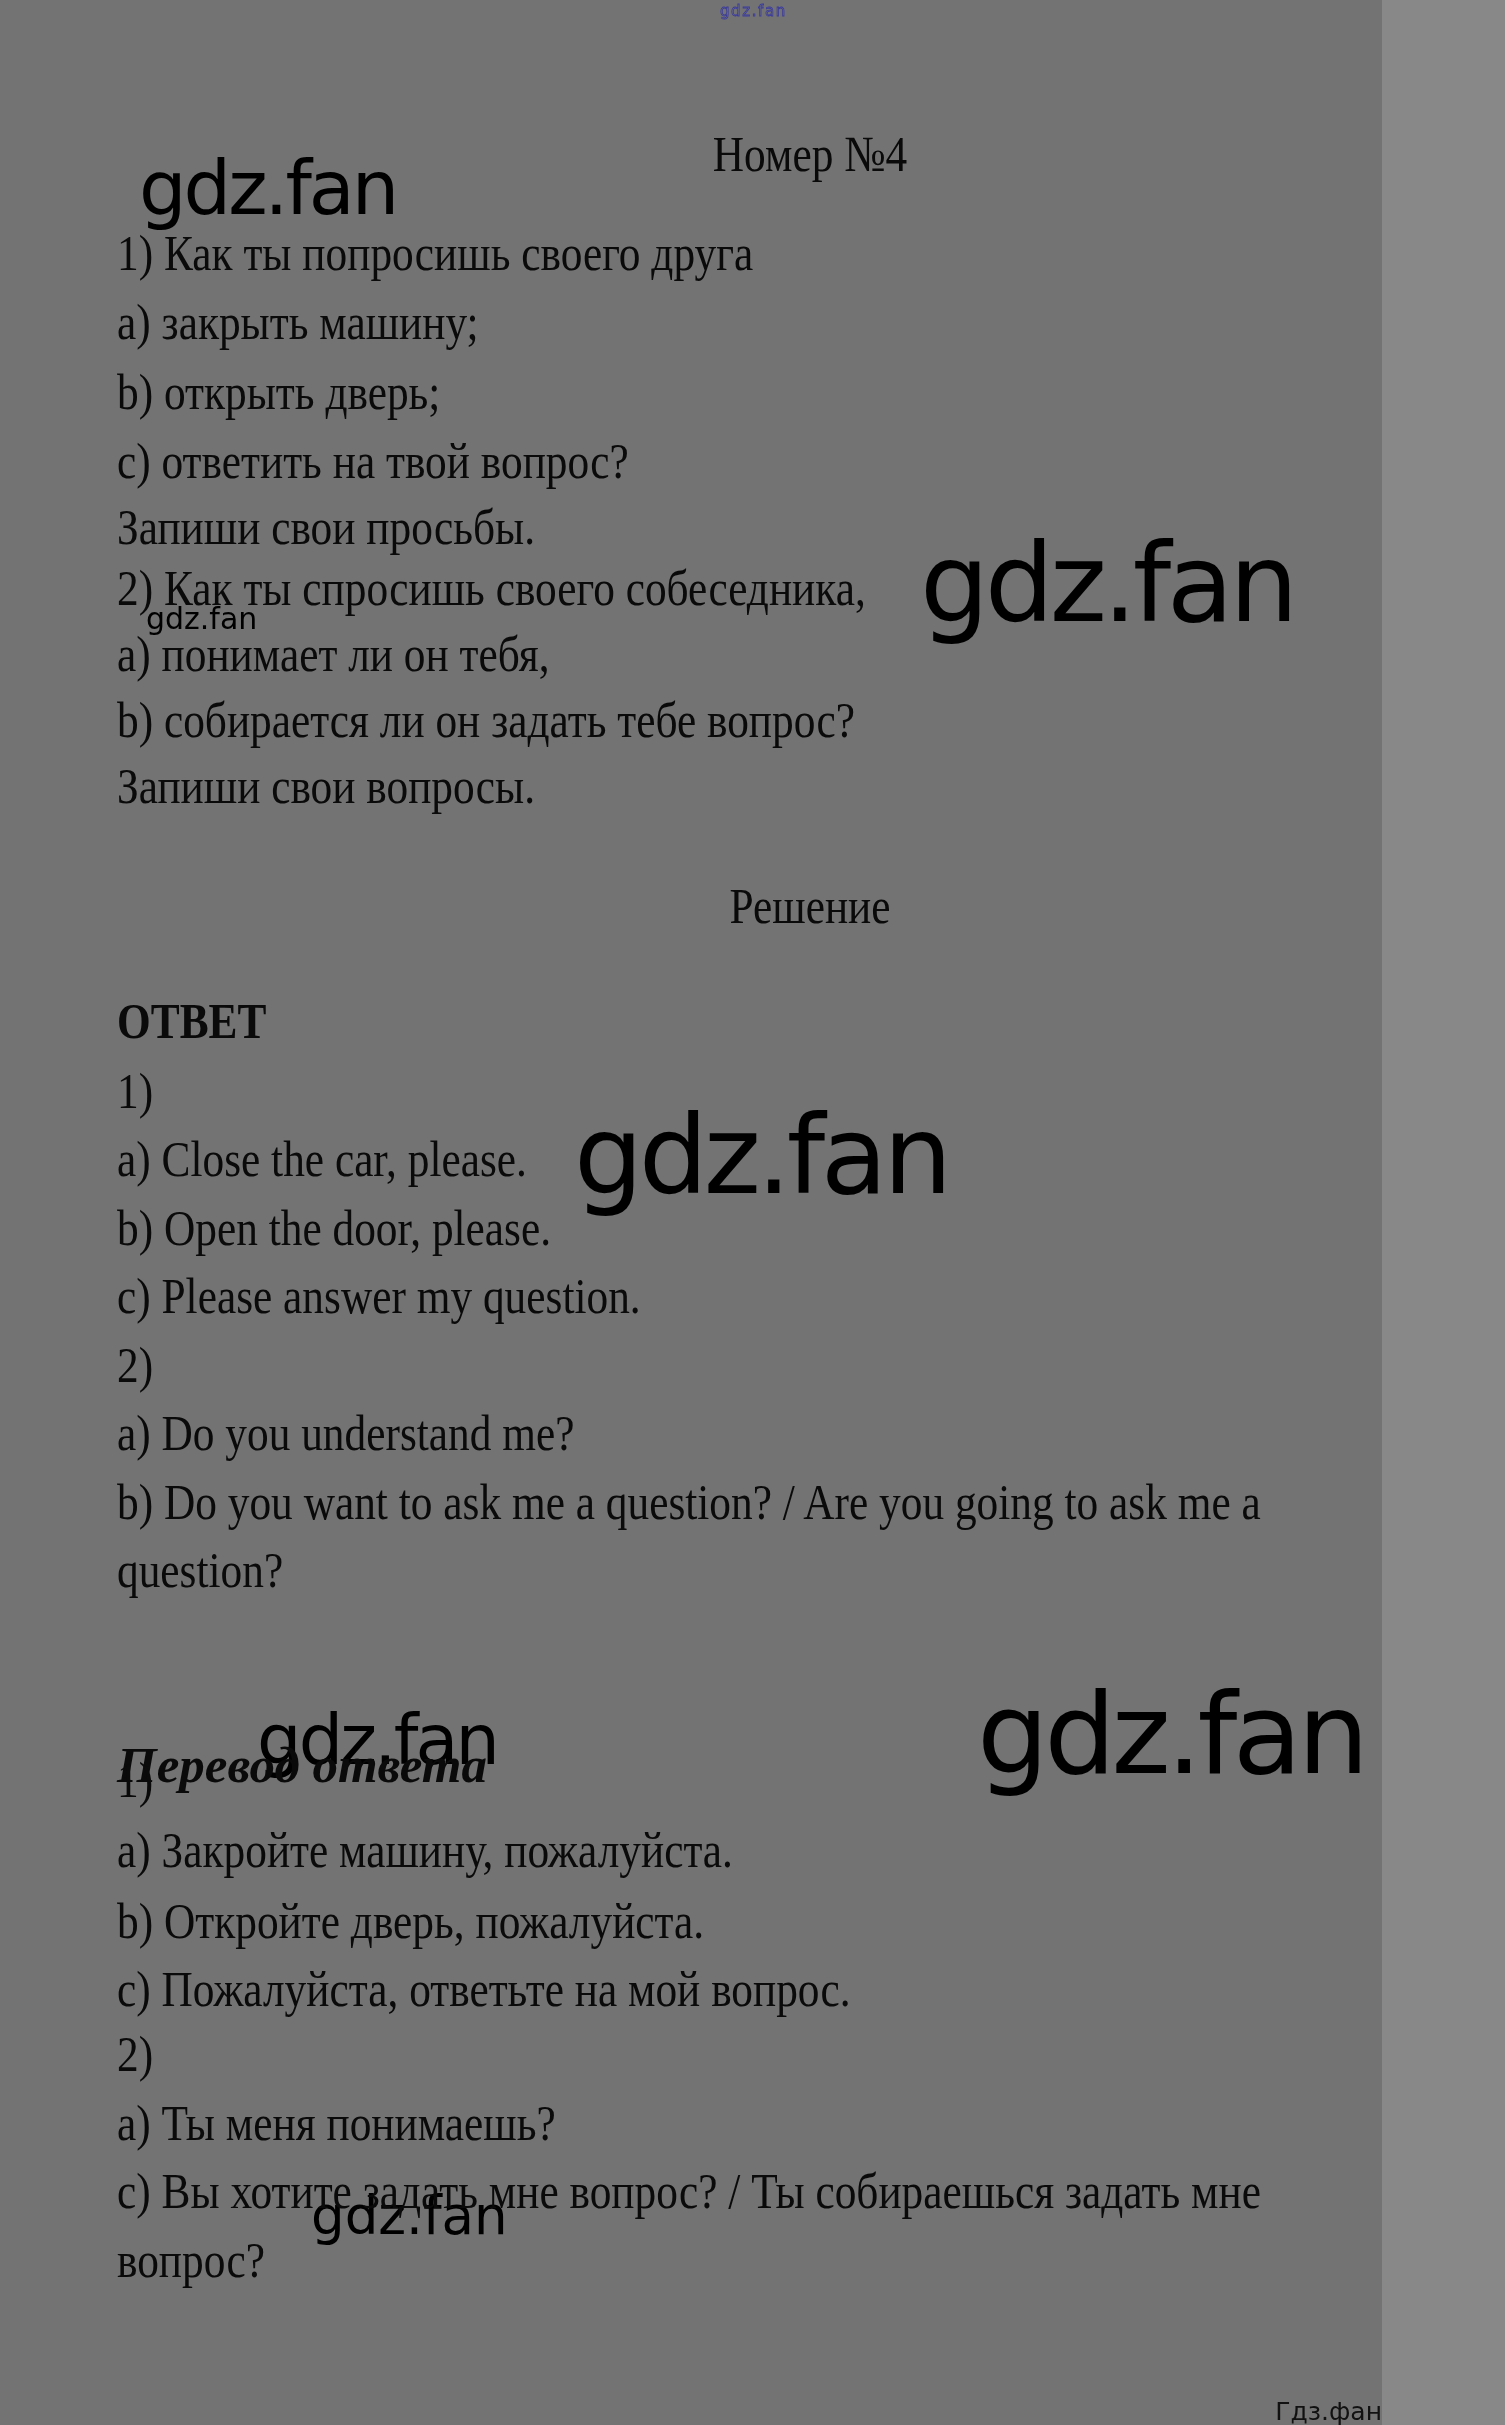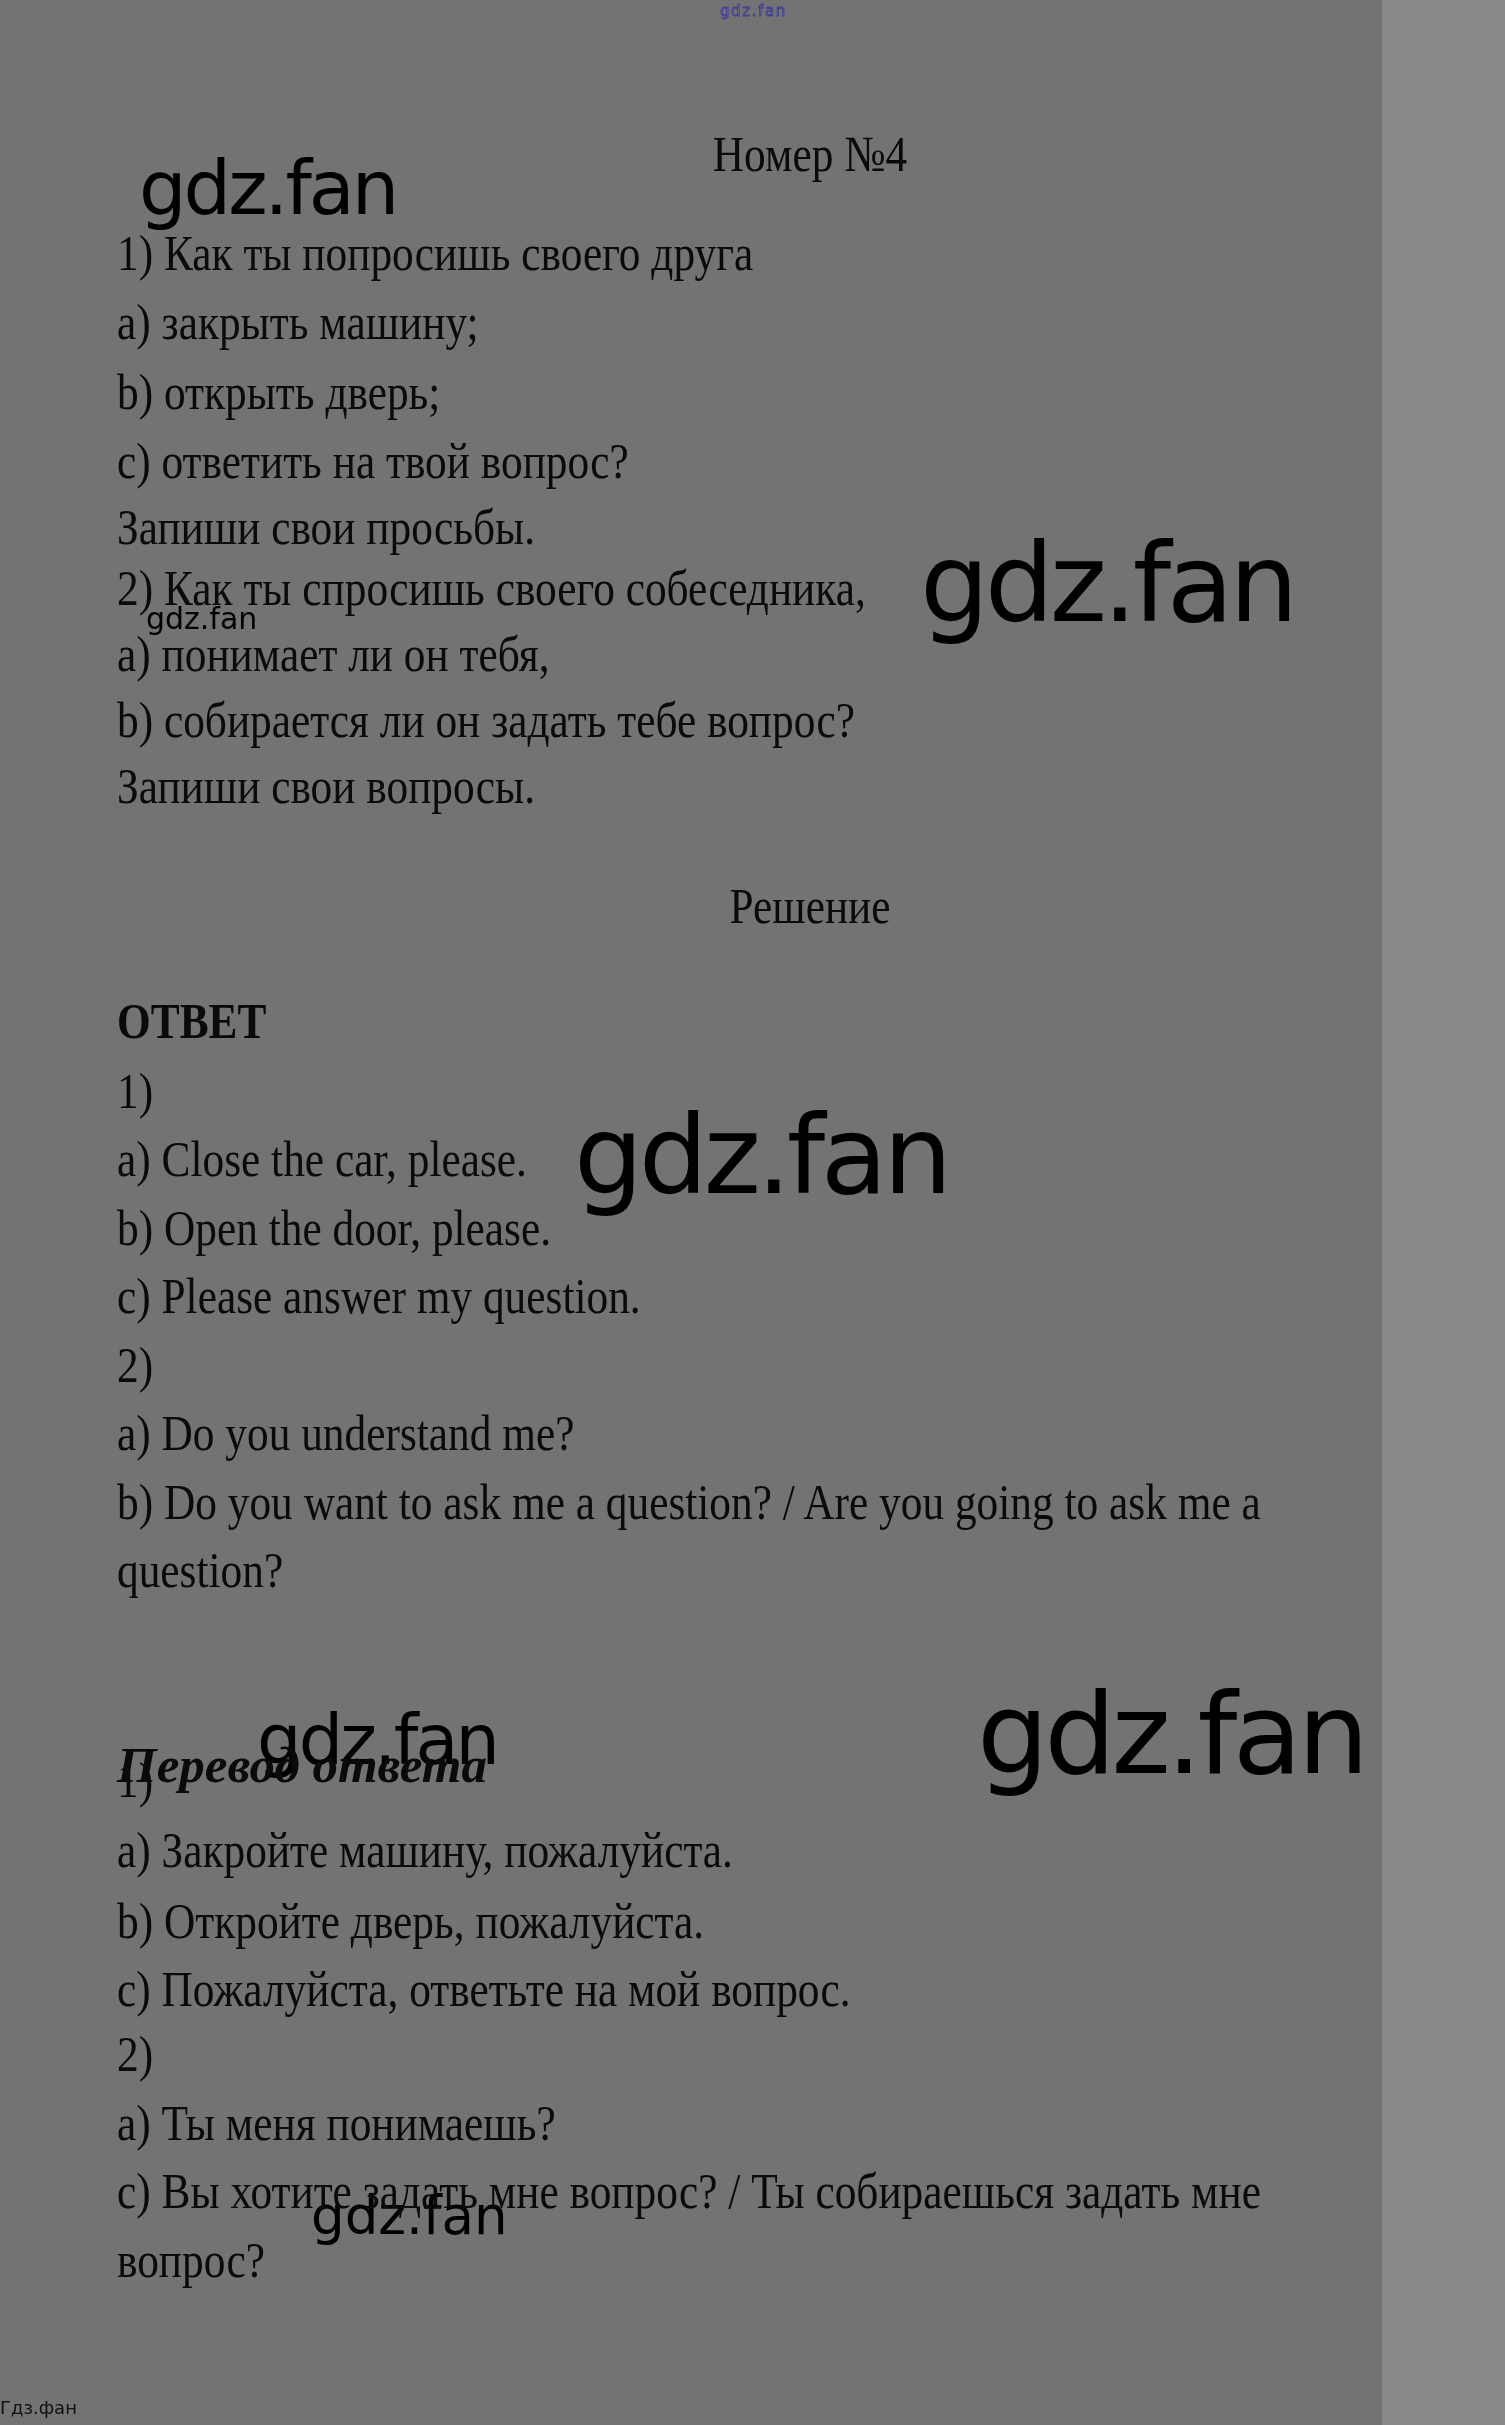--- a/index.html
+++ b/index.html
@@ -55,23 +55,23 @@
     white-space: nowrap;
   }
   @supports not (-webkit-text-stroke: 1px #000) {
     .wm-top-outline { color: #3a3a9e; }
   }
   .footer-label {
     position: absolute;
     top: 2399px;
     left: 0;
     width: 100%;
-    text-align: left;
+    text-align: right;
     font-family: "DejaVu Sans", "Liberation Sans", sans-serif;
-    font-size: 18px;
+    font-size: 25px;
     line-height: 1;
     color: #111;
   }
 </style>
 </head>
 <body>
 
 <div class="page">
 
   <div class="wm-top-outline">gdz.fan</div>

